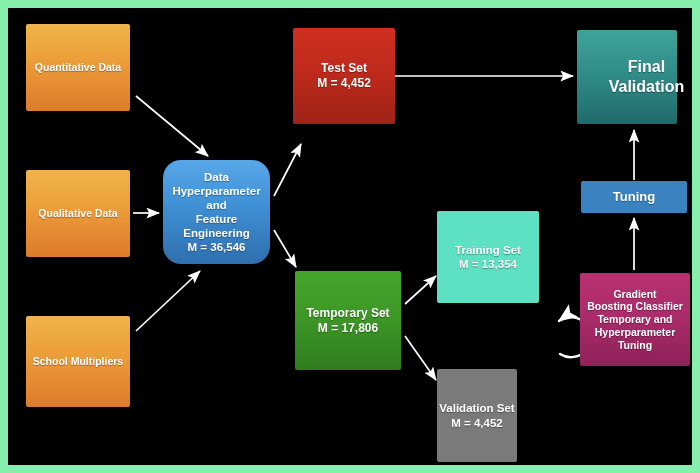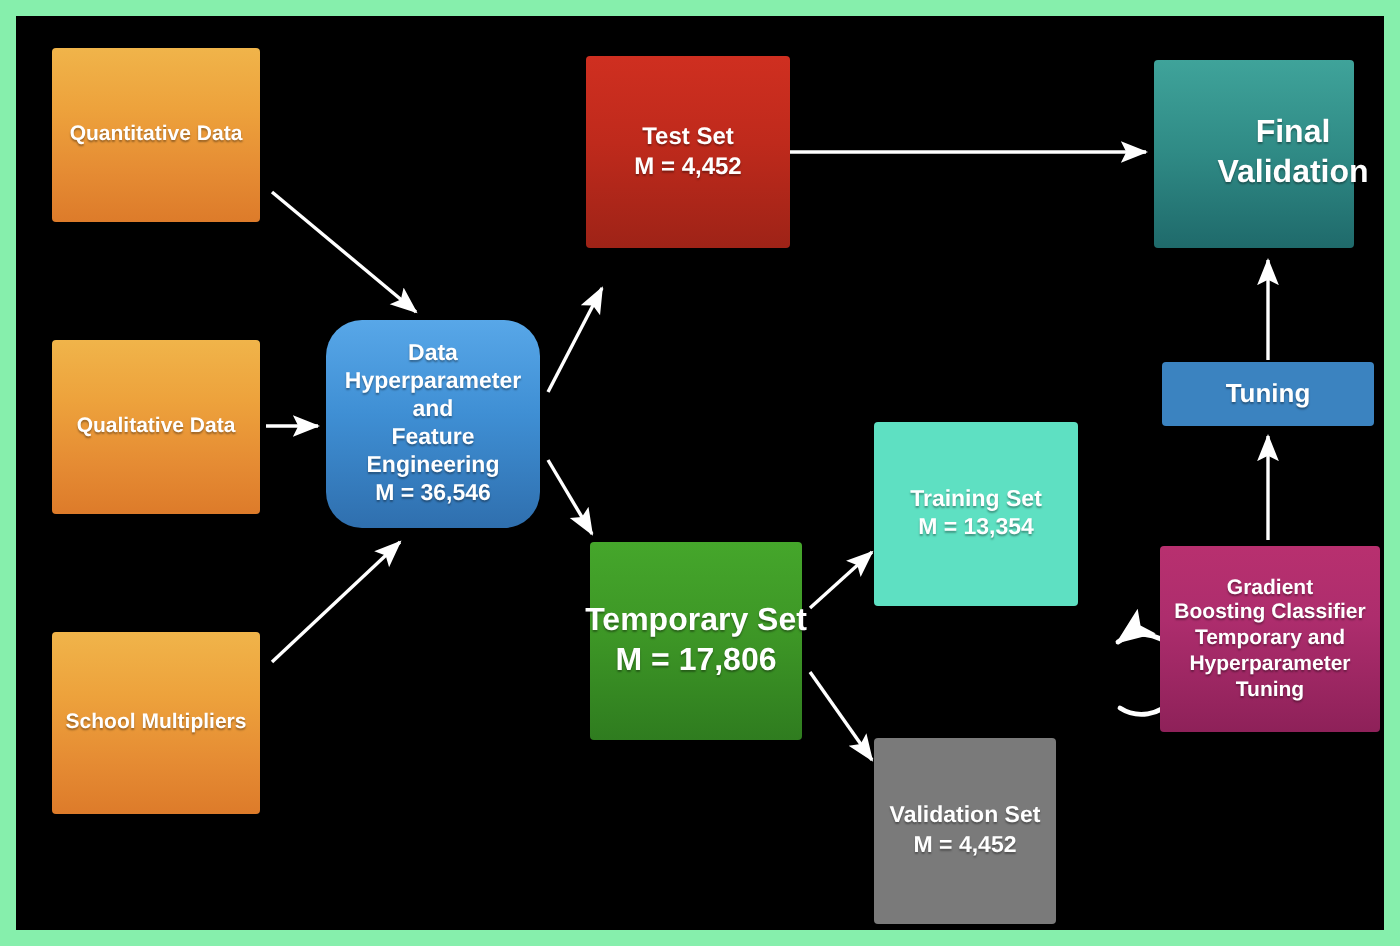--- a/index.html
+++ b/index.html
@@ -43,21 +43,21 @@
     background: linear-gradient(180deg, #58a7e8 0%, #3f8fd4 45%, #2f6fae 100%);
     font-size: 11.5px;
     border-radius: 18px;
   }
   .red-grad {
     background: linear-gradient(180deg, #cf2f20 0%, #bf2a1c 45%, #9e2317 100%);
     font-size: 12px;
   }
   .green-grad {
     background: linear-gradient(180deg, #45a62b 0%, #3d9626 48%, #2f7c1f 100%);
-    font-size: 16px;
+    font-size: 12px;
   }
   .teal-flat {
     background: #5ee0c2;
     font-size: 11.5px;
   }
   .gray-flat {
     background: #7a7a7a;
     font-size: 11.5px;
   }
   .teal-grad {
@@ -147,21 +147,21 @@
   <div class="node green-grad" style="left:287px; top:263px; width:106px; height:99px;">
     <span class="ln">Temporary Set</span>
     <span class="ln">M = 17,806</span>
   </div>
 
   <div class="node teal-flat" style="left:429px; top:203px; width:102px; height:92px;">
     <span class="ln">Training Set</span>
     <span class="ln">M = 13,354</span>
   </div>
 
-  <div class="node gray-flat" style="left:429px; top:361px; width:91px; height:93px;">
+  <div class="node gray-flat" style="left:429px; top:361px; width:80px; height:93px;">
     <span class="ln">Validation Set</span>
     <span class="ln">M = 4,452</span>
   </div>
 
   <div class="node magenta-grad" style="left:572px; top:265px; width:110px; height:93px;">
     <span class="ln">Gradient</span>
     <span class="ln">Boosting Classifier</span>
     <span class="ln">Temporary and</span>
     <span class="ln">Hyperparameter</span>
     <span class="ln">Tuning</span>

